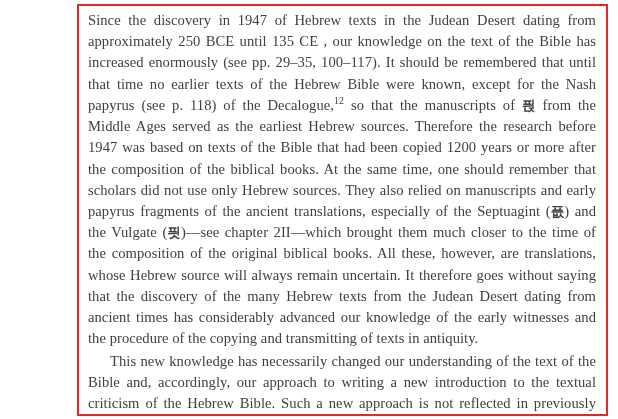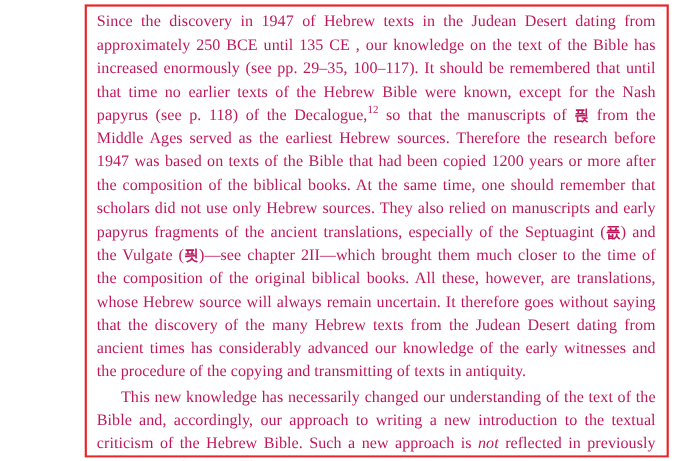--- a/index.html
+++ b/index.html
@@ -36,35 +36,34 @@
     left: 88px;
     top: 10px;
     width: 508px;
     box-sizing: border-box;
   }
   p.para {
     margin: 0;
     font-size: 14.6px;
     line-height: 1.455;
     text-align: justify;
-    color: #be185d;
+    color: #404040;
     hyphens: none;
     letter-spacing: 0.05px;
   }
   p.para + p.para {
     margin-top: 1px;
     text-indent: 22px;
   }
   sup.note {
     font-size: 0.68em;
     vertical-align: super;
     line-height: 0;
   }
   .ital {
-    font-style: italic;
   }
   .bold-sig {
     font-family: "DejaVu Serif", serif;
     font-weight: bold;
     font-size: 0.93em;
   }
   
   #page-edge {
     position: absolute;
     left: 0;

